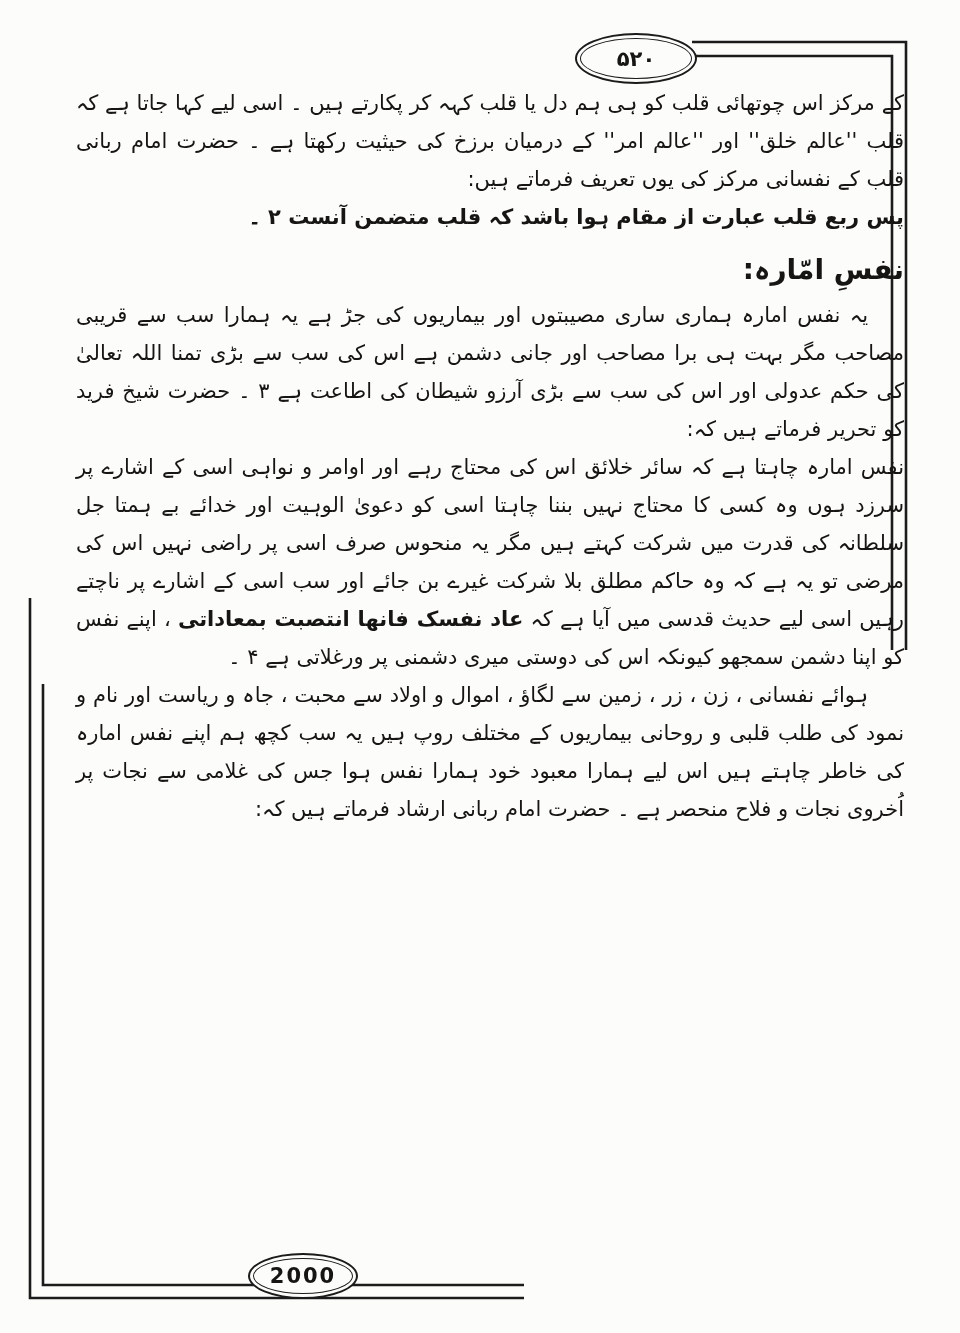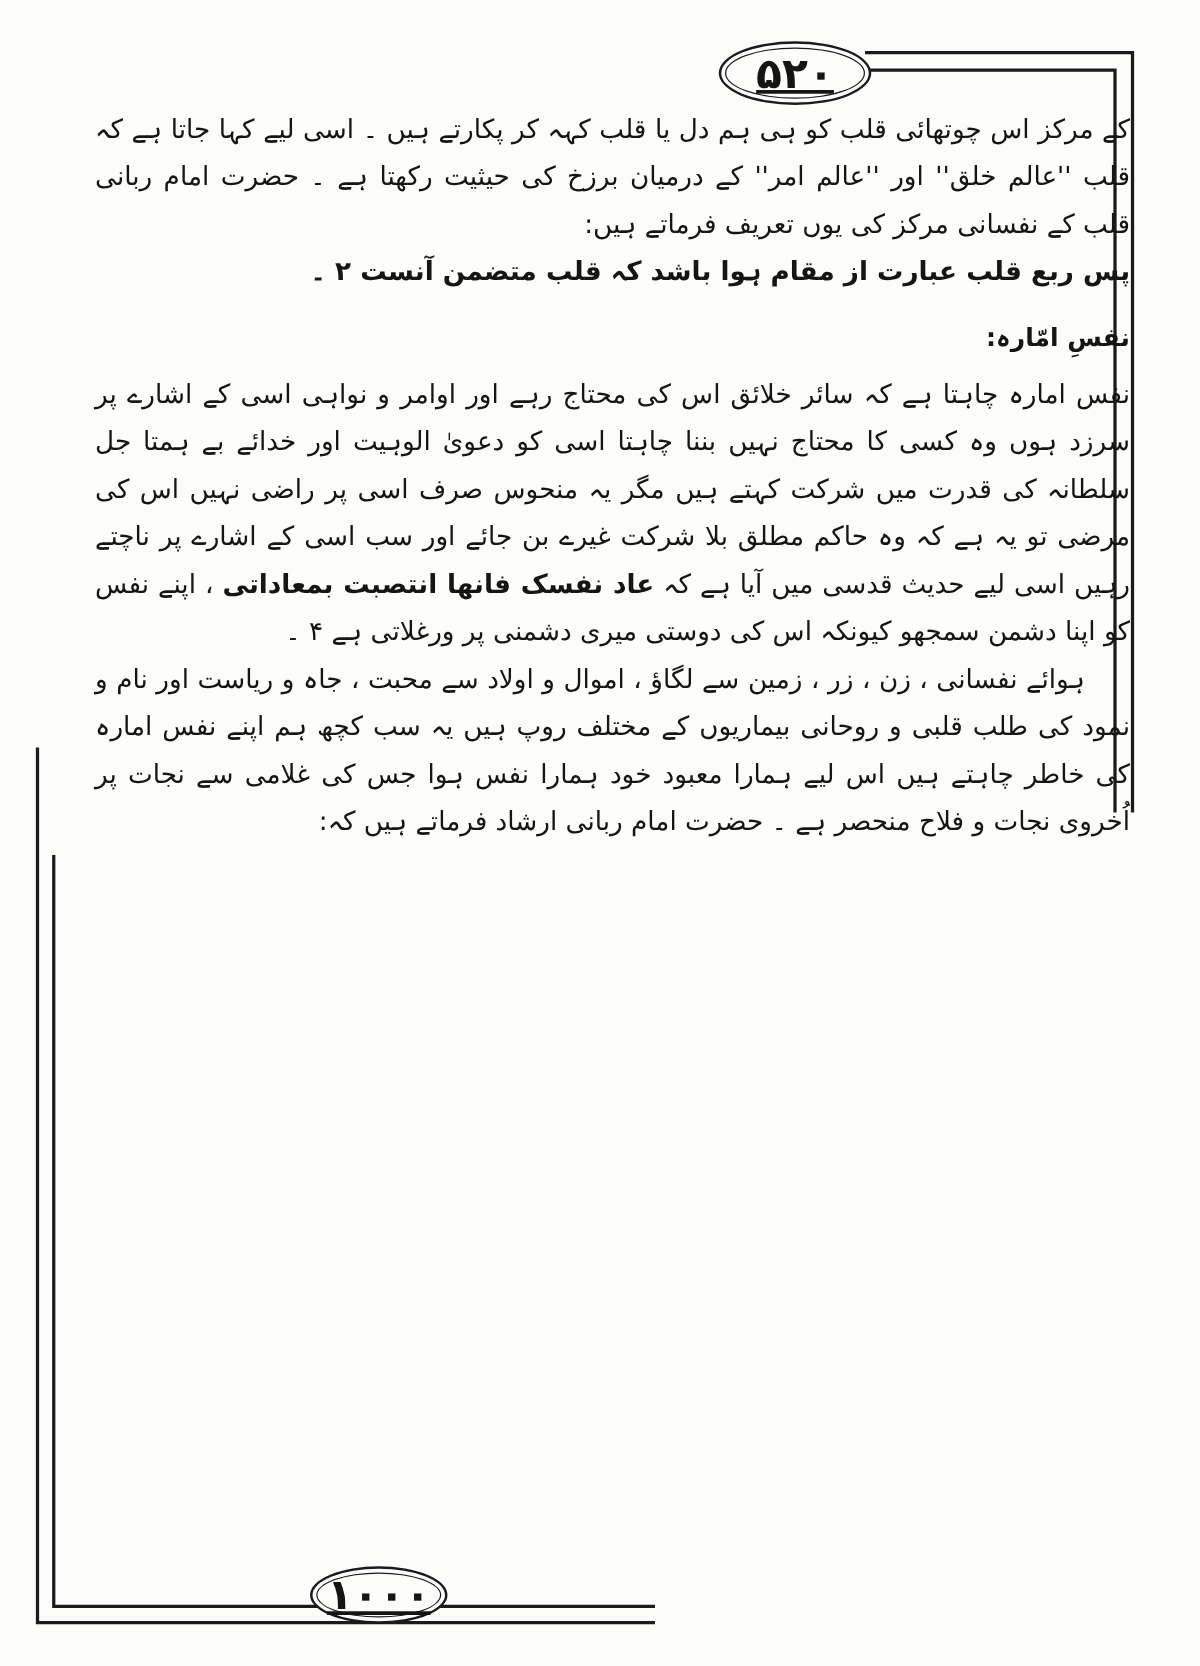--- a/index.html
+++ b/index.html
@@ -23,35 +23,35 @@
     display:flex;align-items:center;justify-content:center;
     z-index:3;
   }
   .badge-inner{
     position:absolute;inset:3px;
     border:1.8px solid #1b1b1b;border-radius:50%;
     display:flex;align-items:center;justify-content:center;
   }
   .badge-top{left:575px;top:33px;width:118px;height:47px;}
   .badge-bottom{left:248px;top:1253px;width:106px;height:42px;}
-  .badge span{font-weight:bold;font-size:34px;letter-spacing:2px;direction:rtl;text-decoration:underline;}
+  .badge span{font-weight:bold;font-size:21px;letter-spacing:2px;direction:rtl;}
   .text-col{
     position:absolute;
     top:84px;right:56px;left:76px;
     z-index:2;
     font-size:21px;
     line-height:38px;
     text-align:justify;
   }
   .text-col p{margin:0;}
   .para.indent{text-indent:36px;}
   .quote{margin-right:118px;margin-left:58px;}
   .quote.single{text-align:right;font-weight:bold;}
   .heading{
-    font-size:20px;
+    font-size:28px;
     font-weight:bold;
     margin:14px 0 6px 0;
     text-align:right;
     line-height:40px;
   }
   .bold{font-weight:bold;}
 </style>
 </head>
 <body>
 
@@ -72,27 +72,28 @@
 
   <div class="text-col">
 
     <p class="para">کے مرکز اس چوتھائی قلب کو ہی ہم دل یا قلب کہہ کر پکارتے ہیں ۔ اسی لیے کہا جاتا ہے کہ قلب ''عالم خلق'' اور ''عالم امر'' کے درمیان برزخ کی حیثیت رکھتا ہے ۔ حضرت امام ربانی قلب کے نفسانی مرکز کی یوں تعریف فرماتے ہیں:</p>
 
     <p class="quote single">پس ربع قلب عبارت از مقام ہوا باشد کہ قلب متضمن آنست ۲ ۔</p>
 
 
     <h2 class="heading">نفسِ امّارہ:</h2>
 
+    <p class="para indent">یہ نفس امارہ ہماری ساری مصیبتوں اور بیماریوں کی جڑ ہے یہ ہمارا سب سے قریبی مصاحب مگر بہت ہی برا مصاحب اور جانی دشمن ہے اس کی سب سے بڑی تمنا اللہ تعالیٰ کی حکم عدولی اور اس کی سب سے بڑی آرزو شیطان کی اطاعت ہے ۳ ۔ حضرت شیخ فرید کو تحریر فرماتے ہیں کہ:</p>
 
     <p class="quote"><span>نفس امارہ چاہتا ہے کہ سائر خلائق اس کی محتاج رہے اور اوامر و نواہی اسی کے اشارے پر سرزد ہوں وہ کسی کا محتاج نہیں بننا چاہتا اسی کو دعویٰ الوہیت اور خدائے بے ہمتا جل سلطانہ کی قدرت میں شرکت کہتے ہیں مگر یہ منحوس صرف اسی پر راضی نہیں اس کی مرضی تو یہ ہے کہ وہ حاکم مطلق بلا شرکت غیرے بن جائے اور سب اسی کے اشارے پر ناچتے رہیں اسی لیے حدیث قدسی میں آیا ہے کہ </span><span class="bold">عاد نفسک فانھا انتصبت بمعاداتی</span><span> ، اپنے نفس کو اپنا دشمن سمجھو کیونکہ اس کی دوستی میری دشمنی پر ورغلاتی ہے ۴ ۔</span></p>
 
 
     <p class="para indent">ہوائے نفسانی ، زن ، زر ، زمین سے لگاؤ ، اموال و اولاد سے محبت ، جاہ و ریاست اور نام و نمود کی طلب قلبی و روحانی بیماریوں کے مختلف روپ ہیں یہ سب کچھ ہم اپنے نفس امارہ کی خاطر چاہتے ہیں اس لیے ہمارا معبود خود ہمارا نفس ہوا جس کی غلامی سے نجات پر اُخروی نجات و فلاح منحصر ہے ۔ حضرت امام ربانی ارشاد فرماتے ہیں کہ:</p>
 
   </div>
 
   <div class="badge badge-bottom">
     <div class="badge-inner">
-      <span>۱۰۰۰</span>
+      <span>2000</span>
     </div>
   </div>
 
 </div>
 
 </body></html>

